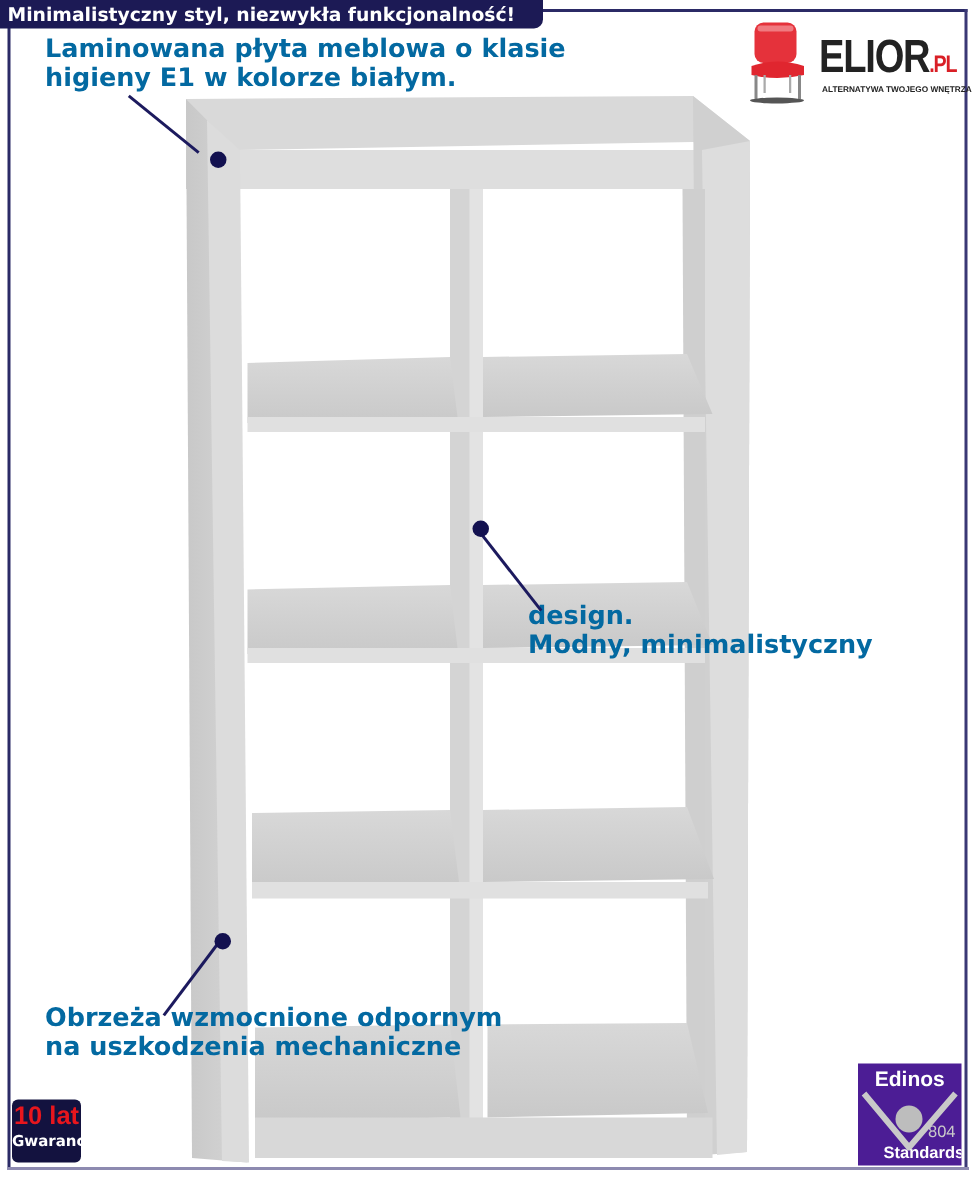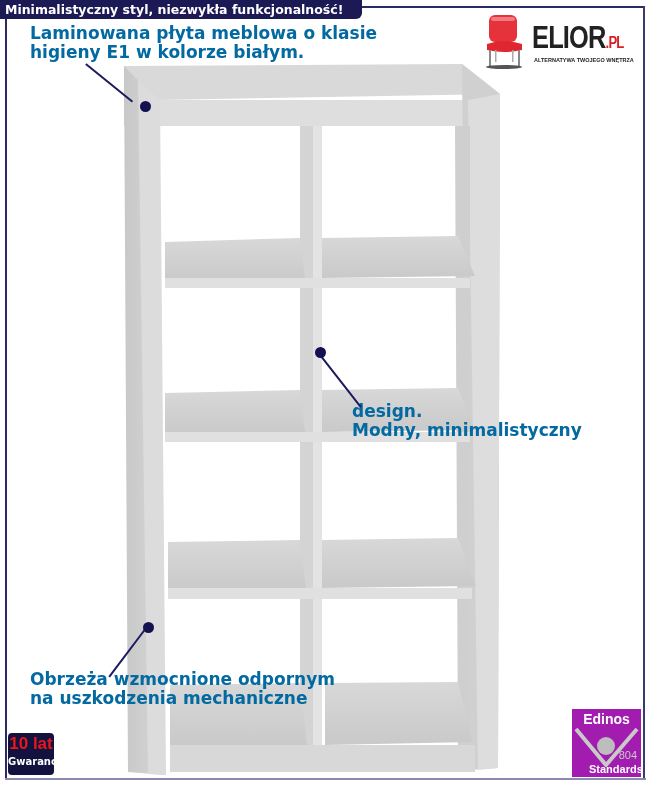--- a/index.html
+++ b/index.html
@@ -12,33 +12,33 @@
   .frame-top { position: absolute; left: 250px; top: 6px; width: 395px; height: 2px; background: #2b2a66; }
 
   .title-bar { position: absolute; left: 0; top: 0; height: 19px; padding: 0 19px 0 5px;
     background: #1c1a55; color: #fff; font-weight: bold; font-size: 12.5px; line-height: 19px;
     border-radius: 0 0 6px 0; white-space: nowrap; }
 
   .callout { position: absolute; color: #0369a1; font-weight: bold; font-size: 17px; line-height: 19px; margin-left: 20px; }
   .dot { position: absolute; width: 11px; height: 11px; border-radius: 50%; background: #131150; }
   .leader { position: absolute; height: 1.5px; background: #1c1a5e; transform-origin: 0 50%; }
 
-  .logo { position: absolute; left: 482px; top: 10px; width: 140px; height: 60px; }
+  .logo { position: absolute; left: 496px; top: 10px; width: 140px; height: 60px; }
   .logo-text { position: absolute; left: 50px; top: 10px; font-family: "Liberation Sans", sans-serif;
     font-weight: bold; font-size: 31px; letter-spacing: -1px; color: #222; transform: scaleX(0.82); transform-origin: 0 0; }
   .logo-text .pl { color: #d91f26; font-size: 16px; }
   .logo-tag { position: absolute; left: 52px; top: 47px; font-size: 5.5px; font-weight: bold; color: #222;
     font-family: "Liberation Sans", sans-serif; white-space: nowrap; }
 
   .warranty { position: absolute; left: 8px; top: 733px; width: 46px; height: 42px; background: #13123f;
     border-radius: 4px; text-align: center; }
   .warranty .years { color: #e8161d; font-weight: bold; font-size: 17px; line-height: 22px; font-family: "Liberation Sans", sans-serif; }
   .warranty .label { color: #fff; font-weight: bold; font-size: 10px; line-height: 14px; }
 
-  .edinos { position: absolute; left: 572px; top: 709px; width: 69px; height: 68px; background: #a21caf; overflow: hidden; }
+  .edinos { position: absolute; left: 572px; top: 709px; width: 69px; height: 68px; background: #4c1d95; overflow: hidden; }
   .edinos .top { position: absolute; left: 0; width: 100%; top: 2px; text-align: center; color: #fff;
     font-weight: bold; font-size: 14px; font-family: "Liberation Sans", sans-serif; }
   .edinos .dsi { position: absolute; left: 5px; top: 40px; color: #c9c9c9; font-size: 11px; font-family: "Liberation Sans", sans-serif; margin-top: 28px; }
   .edinos .num { position: absolute; right: 4px; top: 40px; color: #c9c9c9; font-size: 11px; font-family: "Liberation Sans", sans-serif; }
   .edinos .bottom { position: absolute; left: 0; width: 100%; bottom: 2px; text-align: center; color: #fff;
     font-weight: bold; font-size: 11px; font-family: "Liberation Sans", sans-serif; padding-left: 17px; }
 </style>
 </head>
 <body>
 

